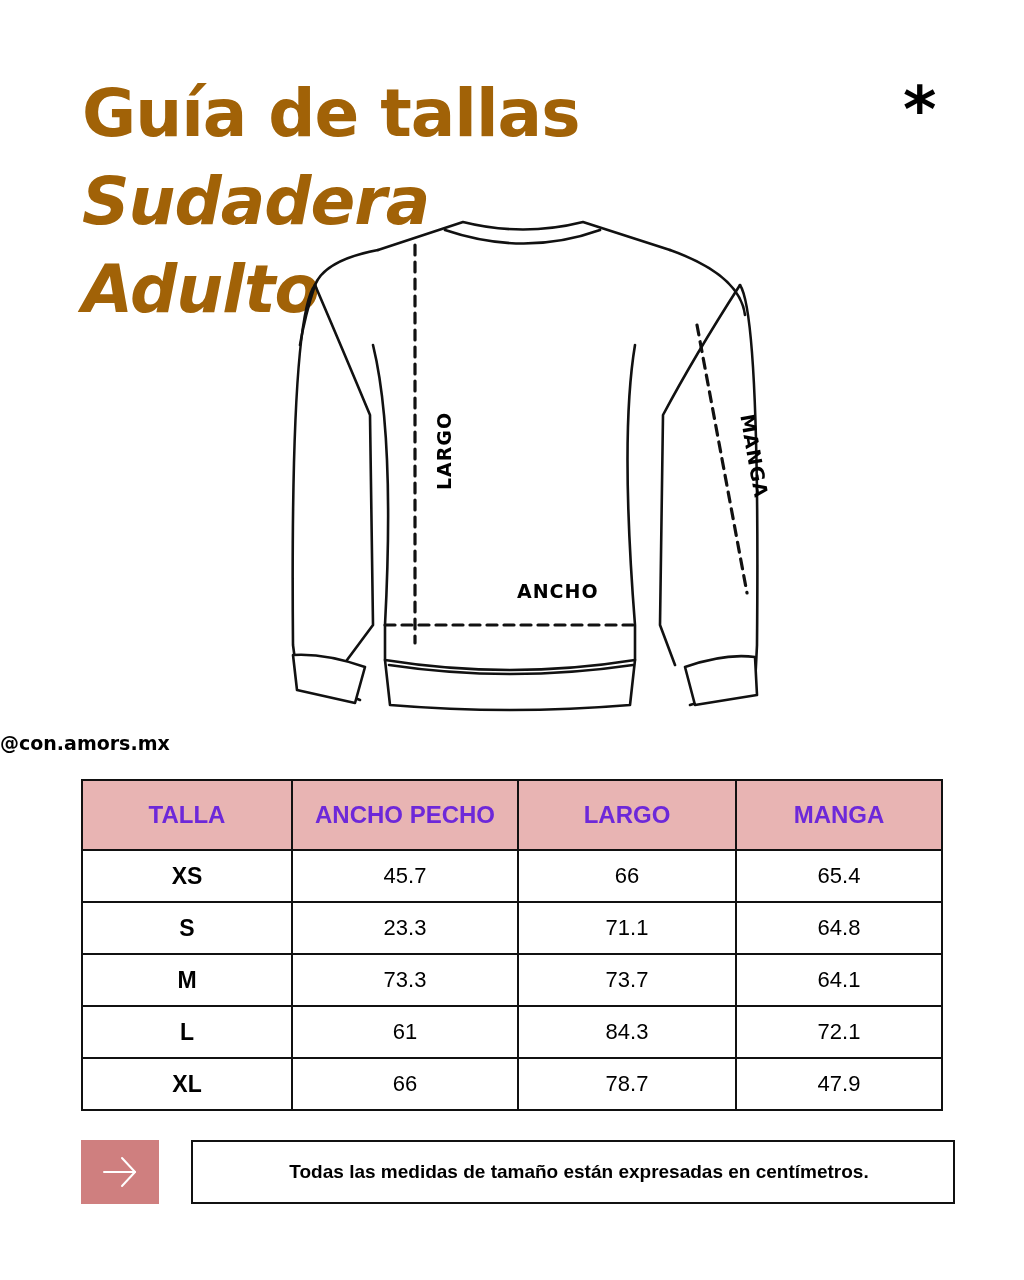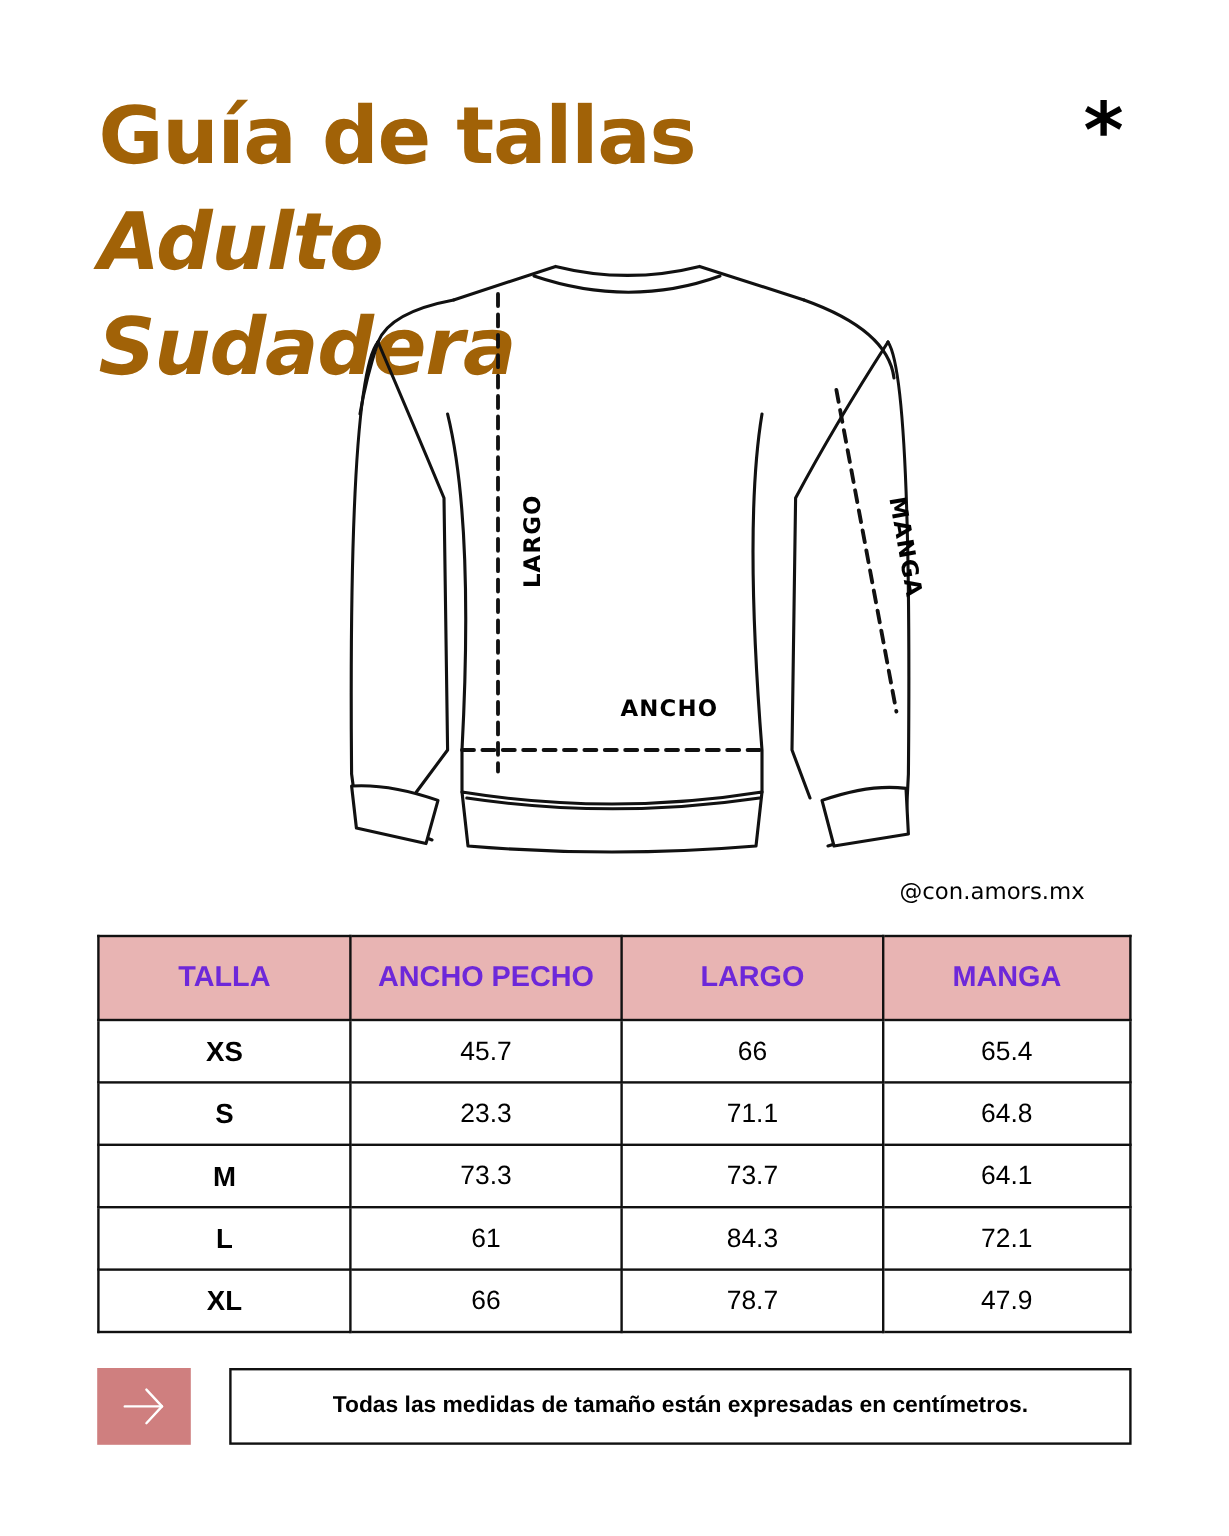--- a/index.html
+++ b/index.html
@@ -5,41 +5,41 @@
   html, body { margin:0; padding:0; }
   body { width:1024px; height:1280px; background:#ffffff; position:relative; overflow:hidden;
          font-family:"DejaVu Sans", sans-serif; color:#000; }
   .title { position:absolute; left:82px; top:70px; margin:0; color:#a16207; font-weight:bold;
            font-family:"DejaVu Sans", sans-serif; font-size:66px; line-height:88px; letter-spacing:-1px; }
   .title span { display:block; }
   .title .italic { font-style:oblique; }
   .asterisk { position:absolute; left:903px; top:78px; font-size:64px; font-weight:bold; line-height:64px;
               font-family:"DejaVu Sans", sans-serif; }
   .sweater { position:absolute; left:285px; top:205px; }
-  .handle { position:absolute; left:0; width:904px; top:732px; text-align:right; font-weight:normal;
+  .handle { position:absolute; left:0; width:904px; top:732px; text-align:left; font-weight:bold;
             font-size:19px; }
   table.sizes { position:absolute; left:81px; top:779px; width:862px; border-collapse:collapse; }
   table.sizes th, table.sizes td { border:2.5px solid #111; text-align:center; }
   table.sizes th { background:#e8b4b3; color:#6d28d9; height:66px; font-weight:bold; font-size:24px;
                    font-family:"Liberation Sans", sans-serif; }
   table.sizes td { height:48px; font-size:22px; font-family:"Liberation Sans", sans-serif; }
   table.sizes td.size { font-weight:bold; font-size:23px;margin-top:15px; }
   .arrow-btn { position:absolute; left:81px; top:1140px; width:78px; height:64px; background:#cf7f7f;
                display:flex; align-items:center; justify-content:center; }
   .note { position:absolute; left:191px; top:1140px; width:748px; height:60px; border:2.5px solid #111;
           display:flex; align-items:center; justify-content:center; font-weight:bold; font-size:19px;
-          font-family:"Liberation Sans", sans-serif; box-sizing:content-box; }
+          font-family:"Liberation Sans", sans-serif; box-sizing:content-box;padding-left:12px; }
 </style>
 </head>
 <body>
 
 <h1 class="title">
   <span>Guía de tallas</span>
+  <span class="italic">Sudadera</span>
   <span class="italic">Adulto</span>
-  <span class="italic">Sudadera</span>
 </h1>
 
 <div class="asterisk">*</div>
 
 <svg class="sweater" width="480" height="520" viewBox="0 0 480 520" fill="none" stroke="#111" stroke-width="2.6" stroke-linejoin="round" stroke-linecap="round">
 
   <path d="M110,35 Q180,5 230,18 Q200,30 ... " stroke="none"></path>
   <path d="M93,45 L178,17 Q238,32 298,17 L385,45"></path>
   <path d="M160,25 Q240,52 315,25"></path>
 

